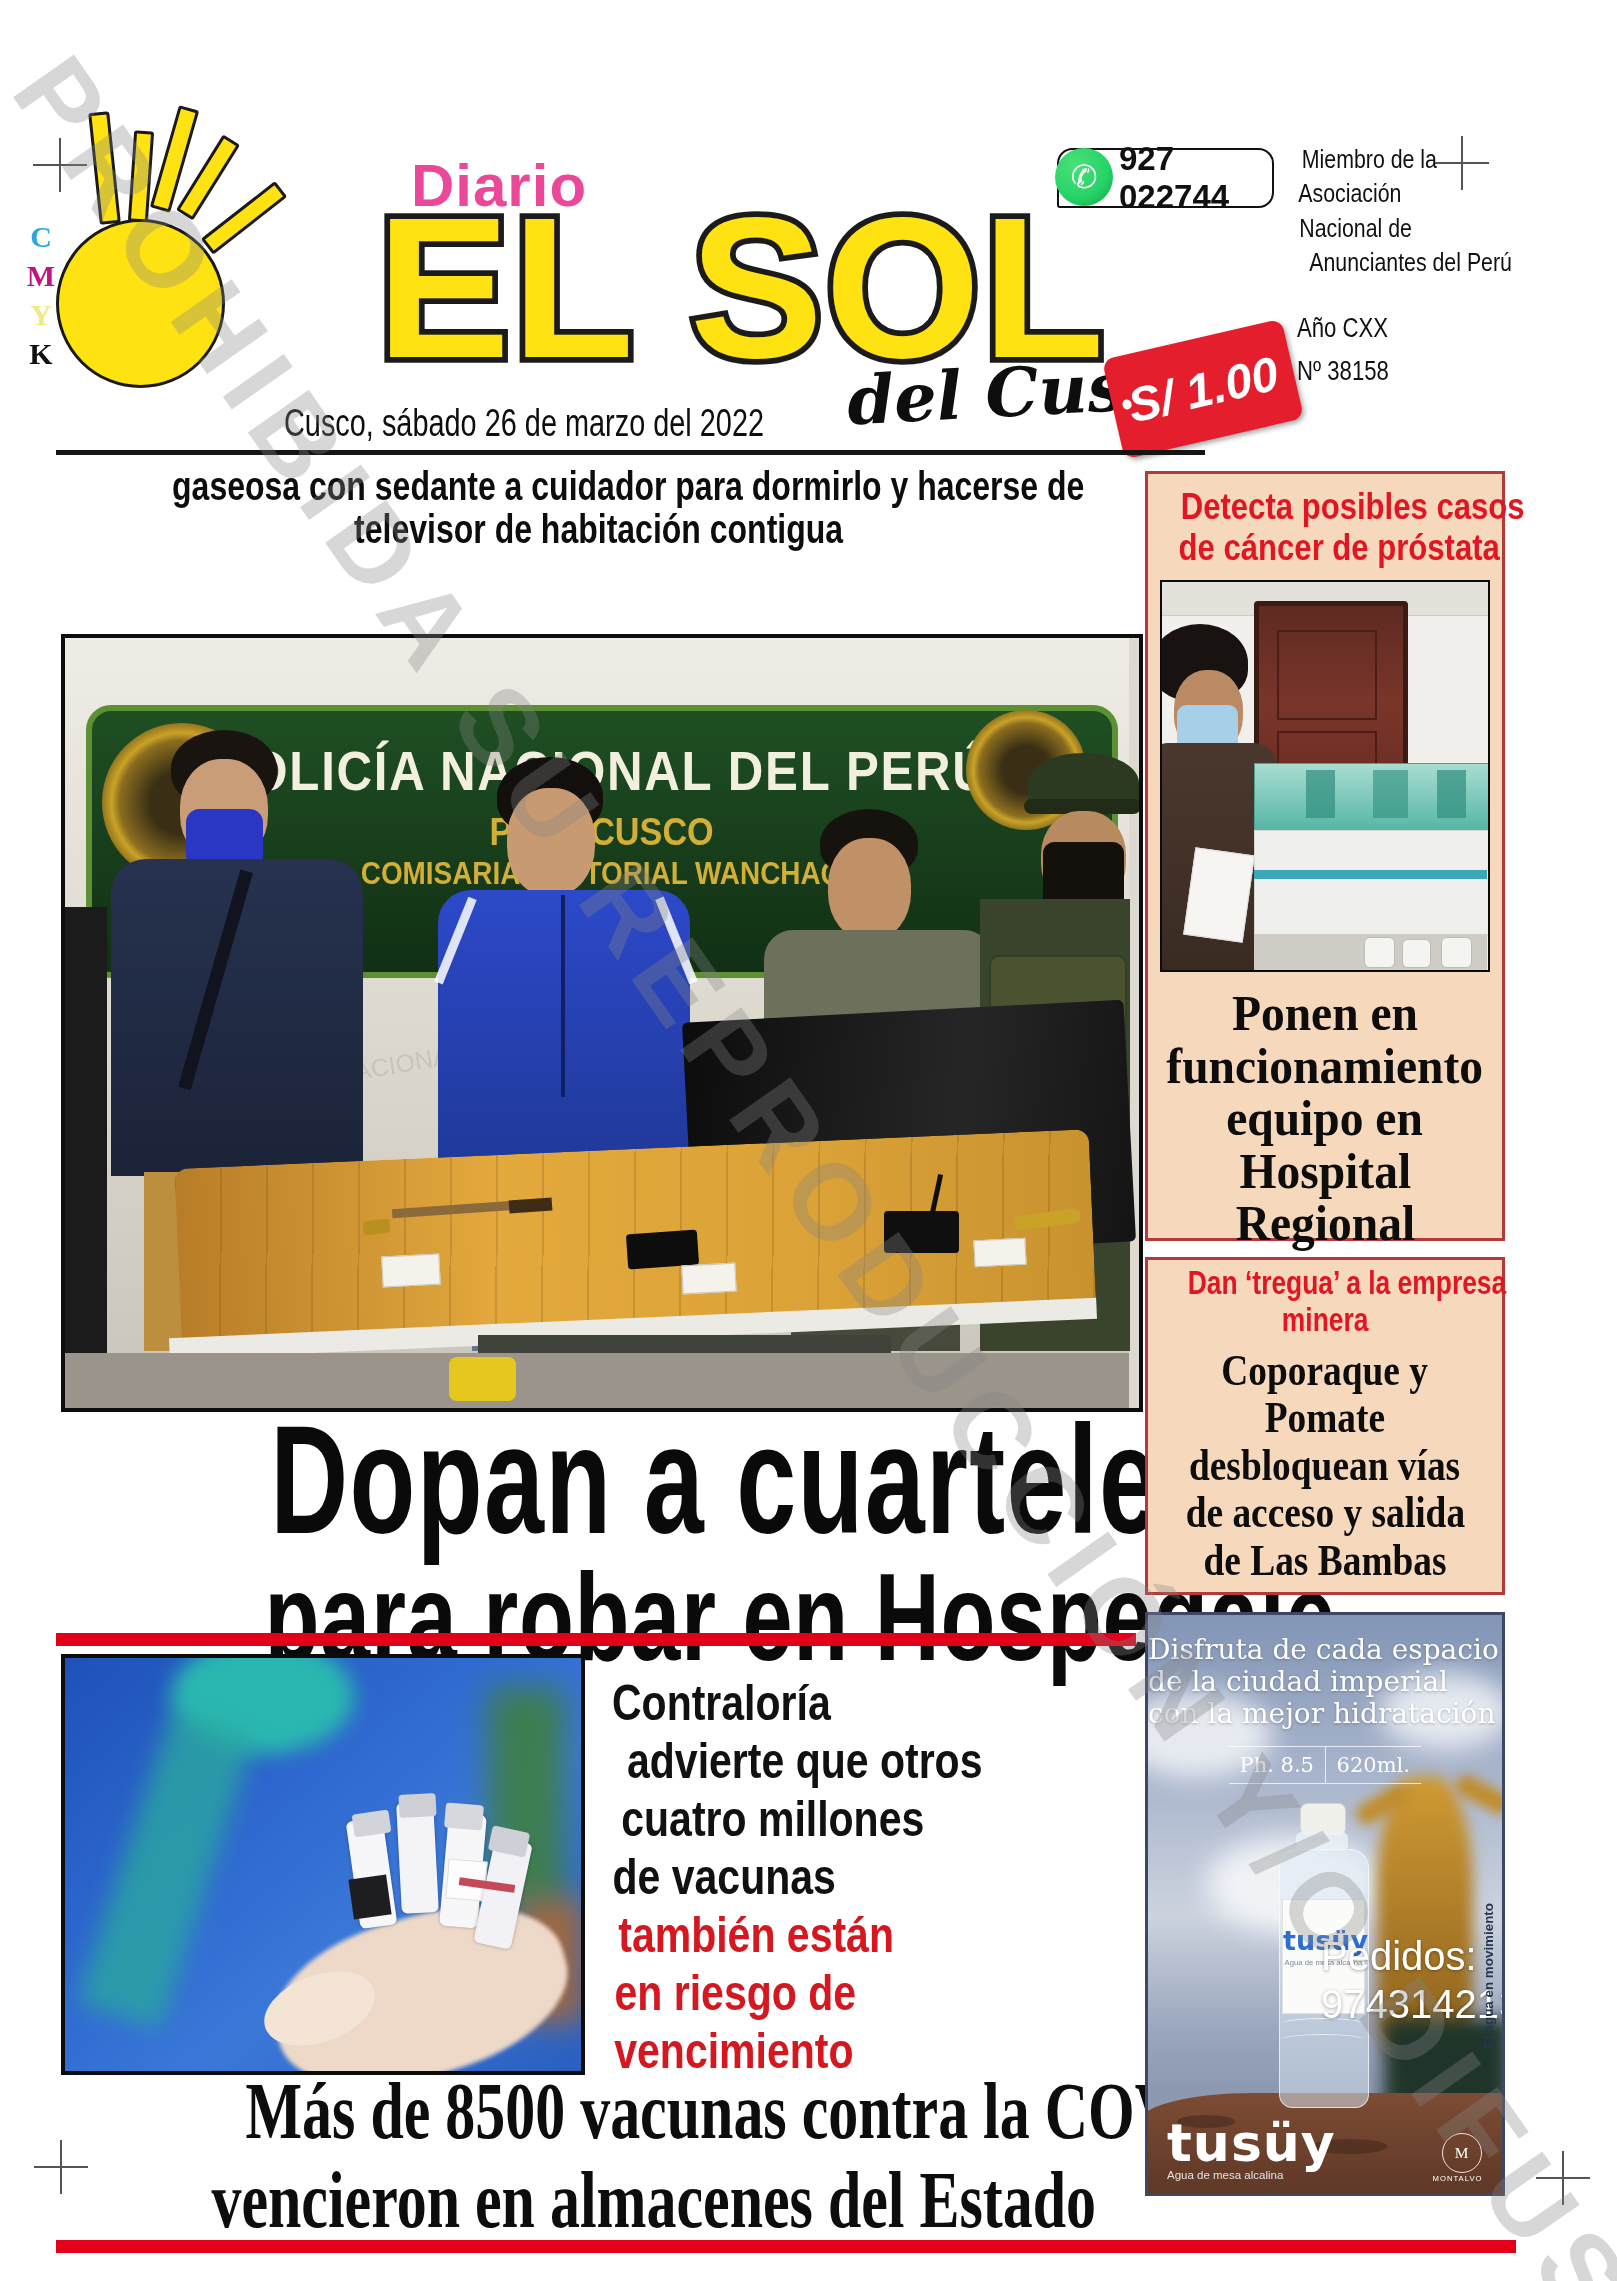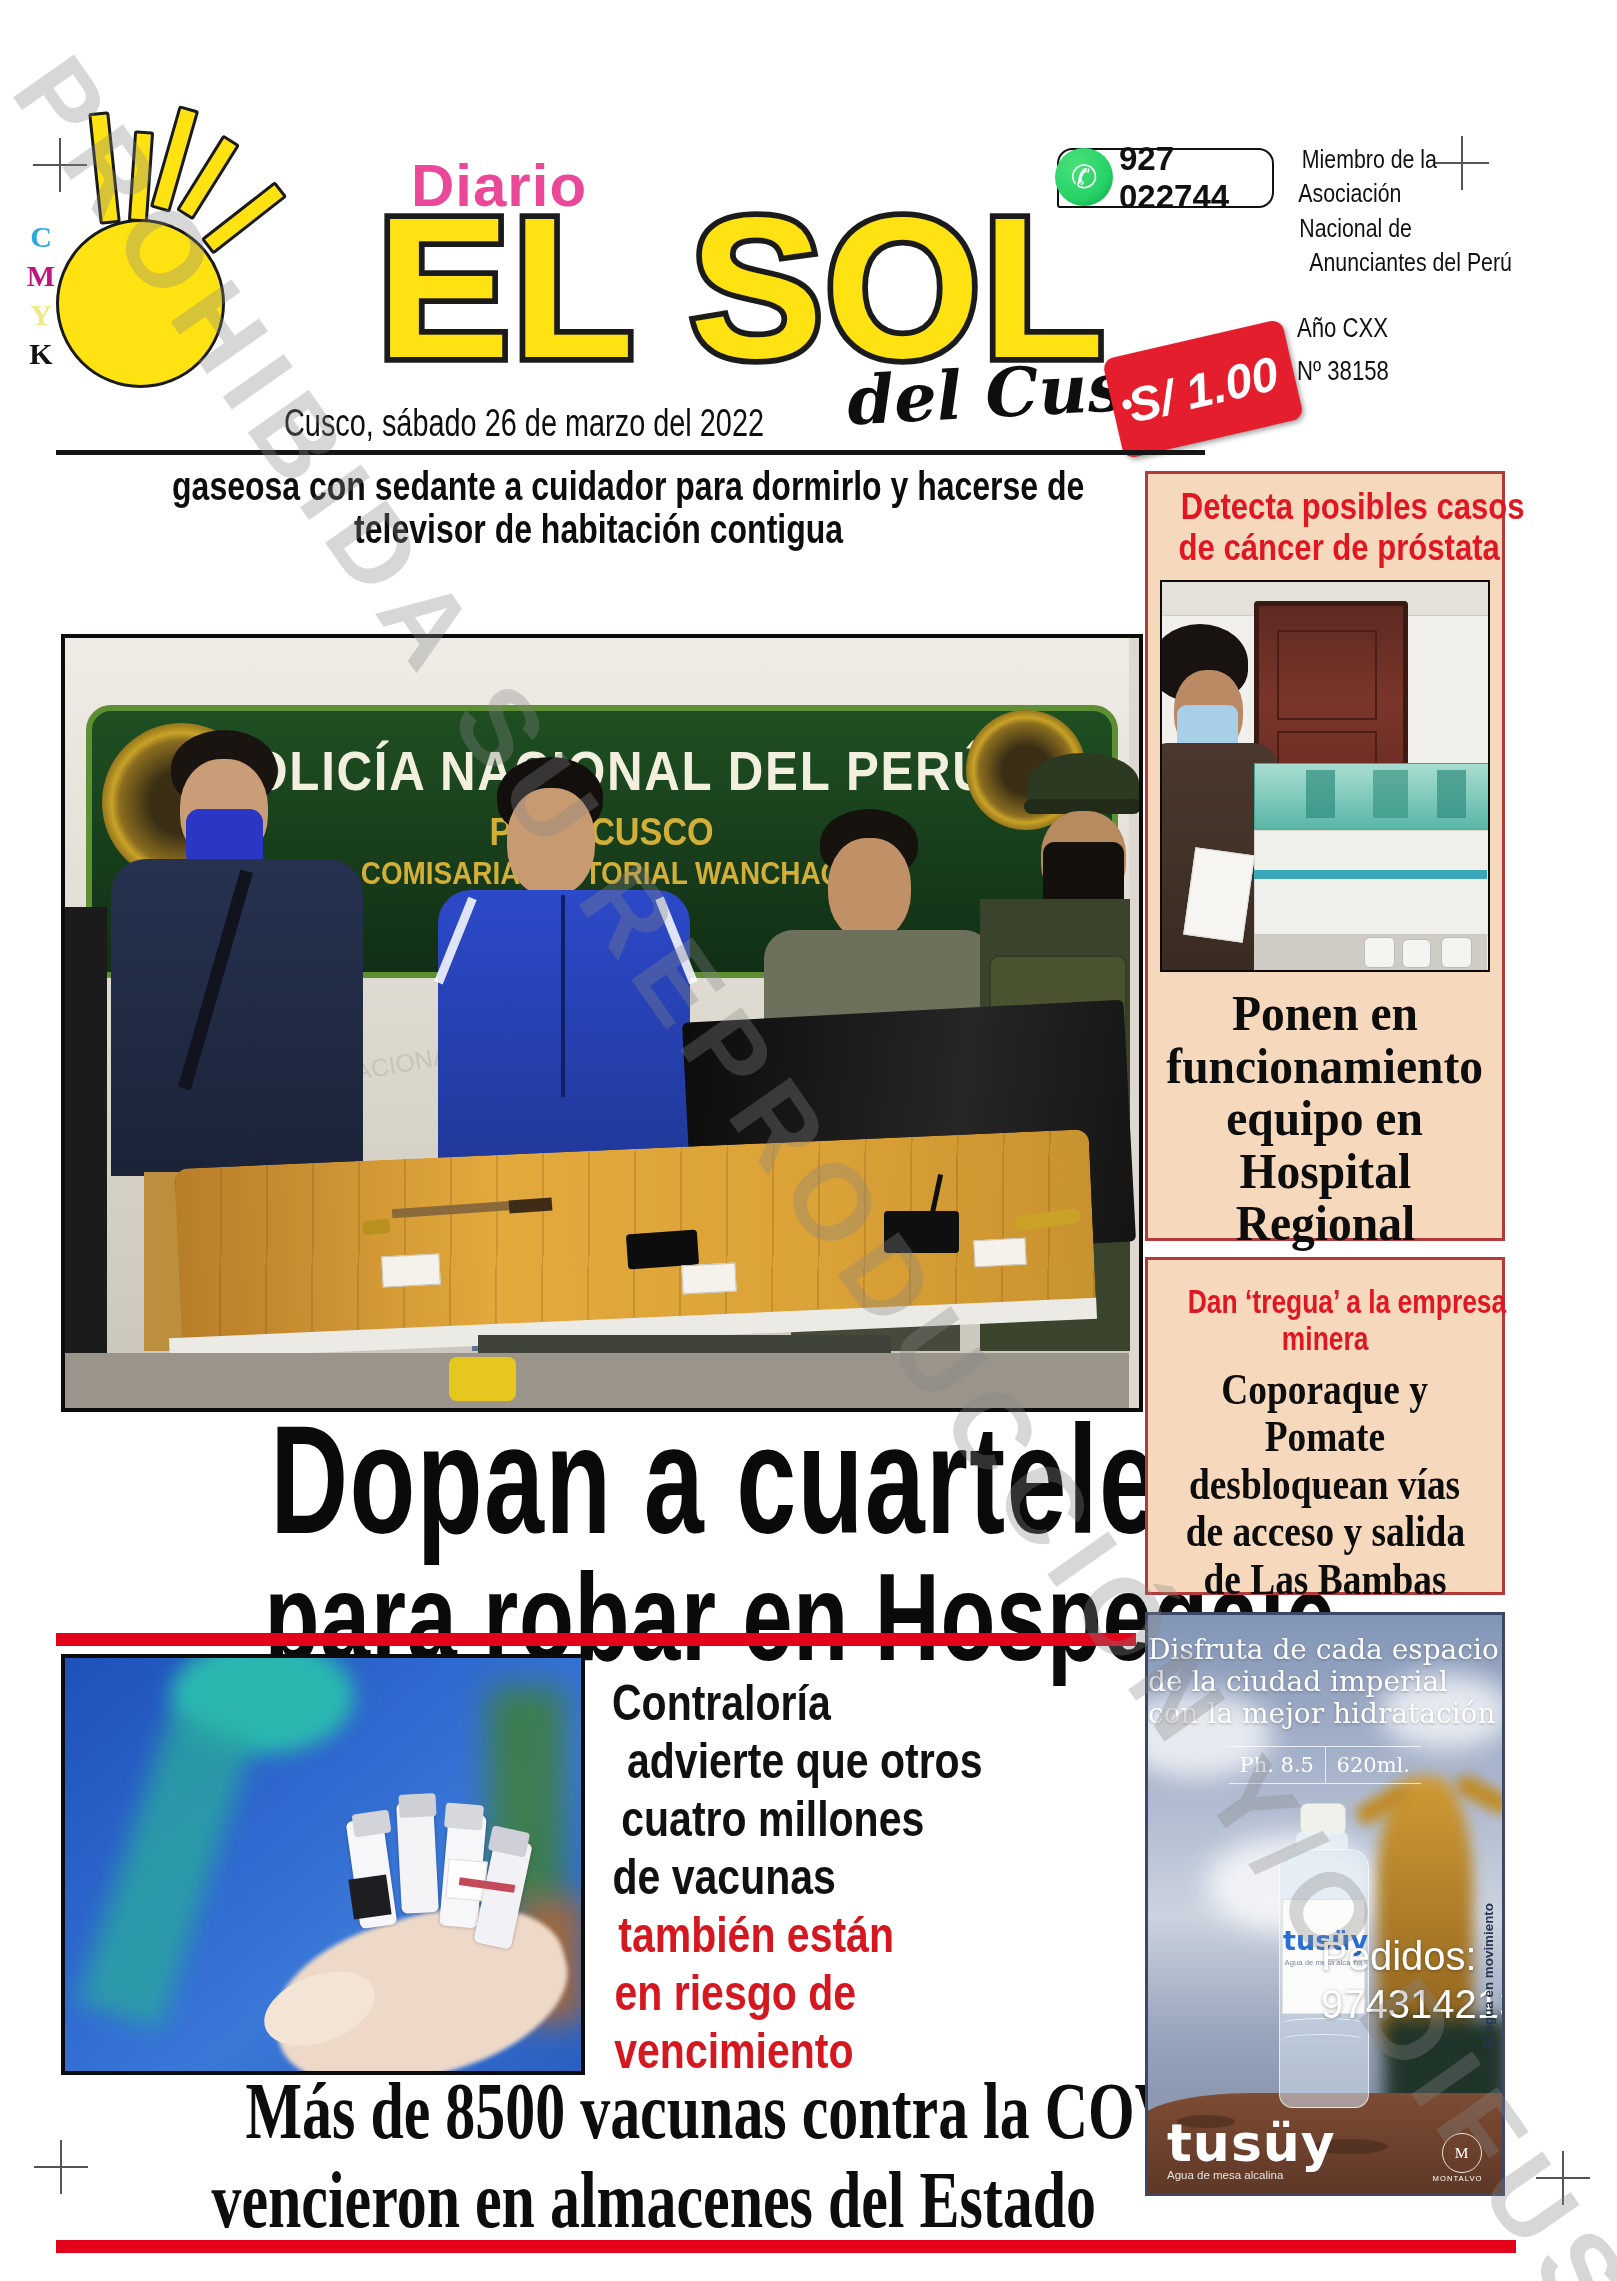--- a/index.html
+++ b/index.html
@@ -272,21 +272,21 @@
     <div class="serif-head" style="margin-top:15.4px;font-size:50px;line-height:1.05">
       <span class="line"><span class="cnd" style="--sx:.95">Ponen en</span></span>
       <span class="line"><span class="cnd" style="--sx:.95">funcionamiento</span></span>
       <span class="line"><span class="cnd" style="--sx:.95">equipo en</span></span>
       <span class="line"><span class="cnd" style="--sx:.95">Hospital</span></span>
       <span class="line"><span class="cnd" style="--sx:.95">Regional</span></span>
     </div>
   </div>
 
   <div class="side-box" style="top:1257px;height:338px">
-    <div class="kicker" style="margin-top:24px;font-size:33px">
+    <div class="kicker" style="margin-top:5px;font-size:33px">
       <span class="line"><span class="cnd" style="--sx:.8">Dan ‘tregua’ a la empresa</span></span>
       <span class="line"><span class="cnd" style="--sx:.8">minera</span></span>
     </div>
     <div class="serif-head" style="margin-top:7.7px;font-size:44px;line-height:1.08">
       <span class="line"><span class="cnd" style="--sx:.85">Coporaque y</span></span>
       <span class="line"><span class="cnd" style="--sx:.85">Pomate</span></span>
       <span class="line"><span class="cnd" style="--sx:.85">desbloquean vías</span></span>
       <span class="line"><span class="cnd" style="--sx:.85">de acceso y salida</span></span>
       <span class="line"><span class="cnd" style="--sx:.85">de Las Bambas</span></span>
     </div>

